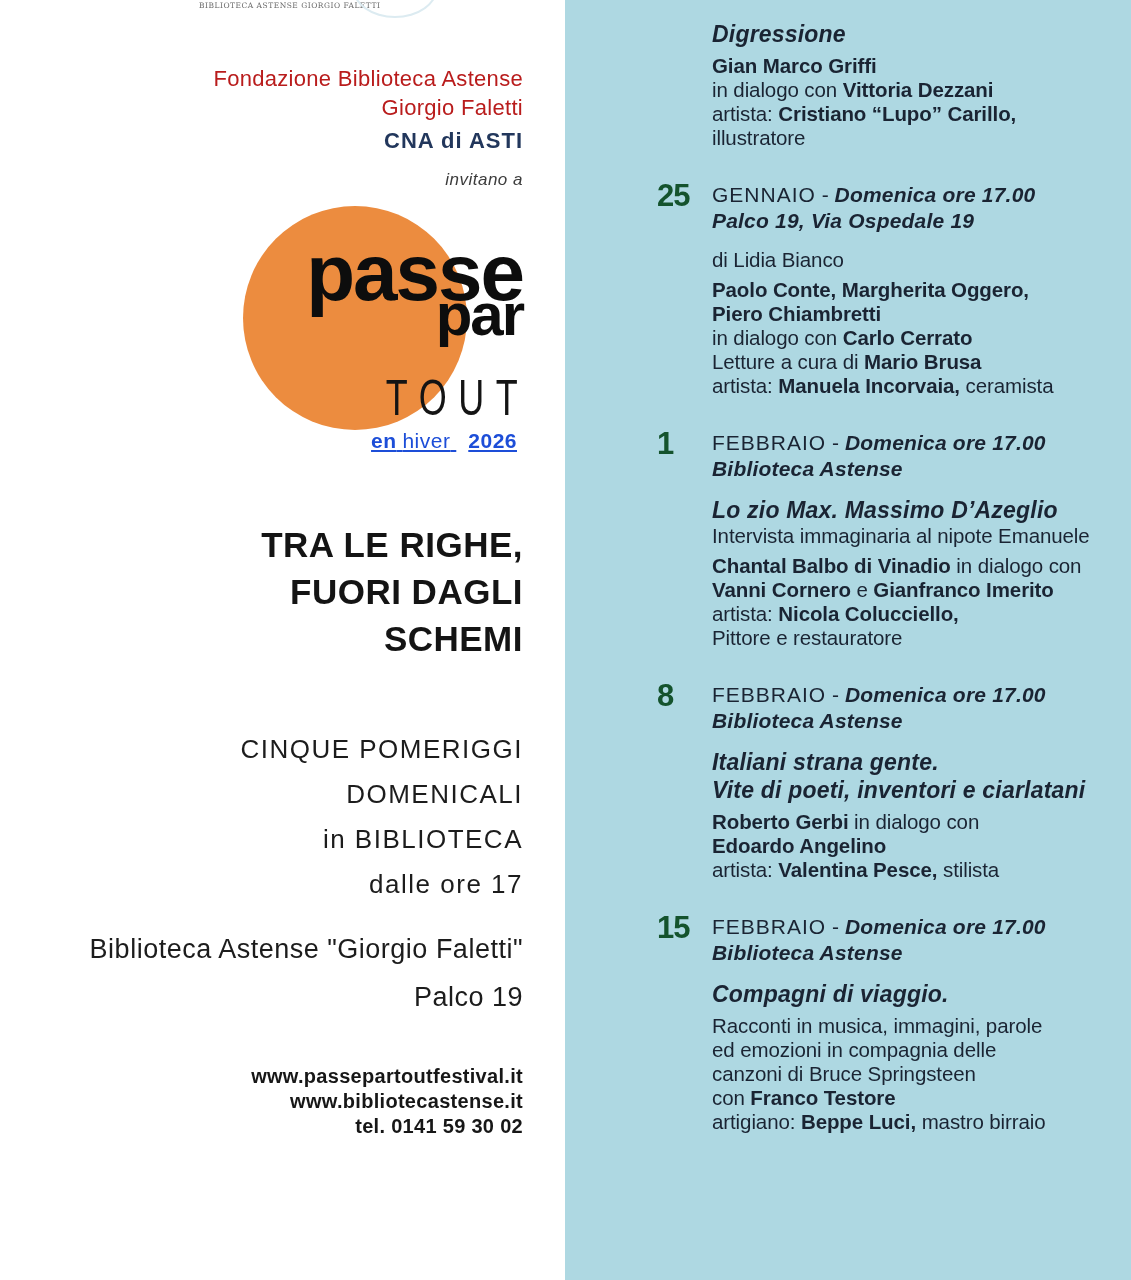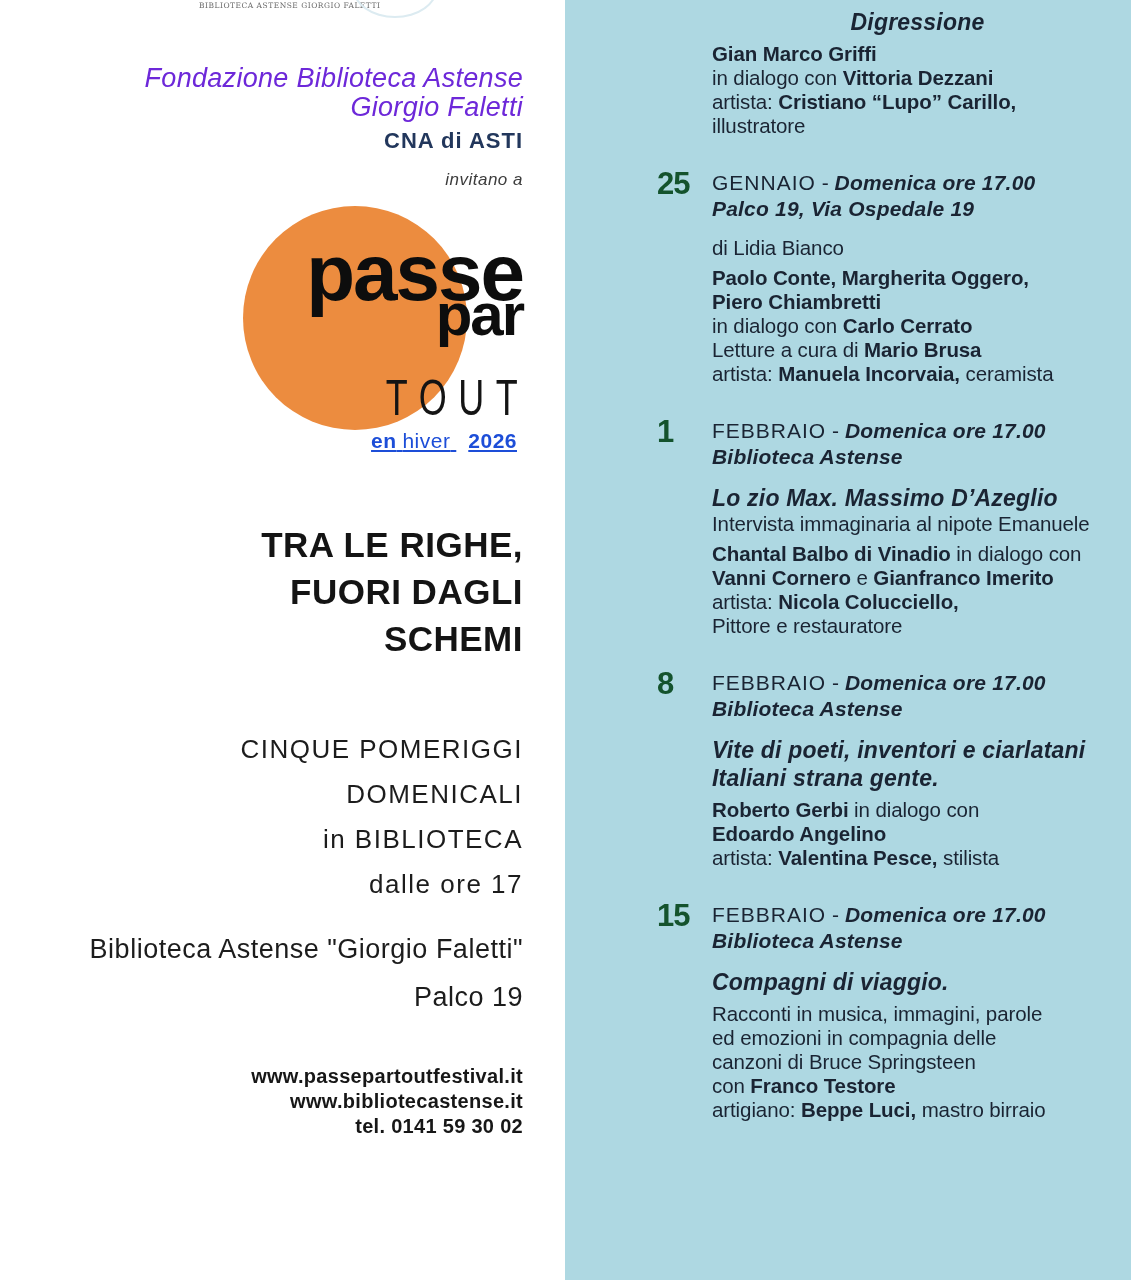--- a/index.html
+++ b/index.html
@@ -17,37 +17,37 @@
     width:55px;margin-left:92px;flex-shrink:0;
     font-size:31px;font-weight:700;letter-spacing:-1px;line-height:27px;color:#14532d;
   }
   .event-body{flex:1;min-width:0;}
   .event-hdr{font-size:21px;line-height:26px;white-space:nowrap;}
   .event-month{letter-spacing:1px;font-weight:400;}
   .event-sep{font-weight:400;}
   .event-when{font-style:italic;font-weight:700;letter-spacing:.2px;}
   .event-venue{font-size:21px;line-height:26px;font-style:italic;font-weight:700;white-space:nowrap;letter-spacing:.2px;}
   .event-titlewrap{margin-top:14px;}
-  .event-body > .event-titlewrap:first-child{margin-top:0;text-align:center;}
+  .event-body > .event-titlewrap:first-child{margin-top:12px;}
   .event-title{font-size:23px;line-height:28px;font-style:italic;font-weight:700;white-space:nowrap;letter-spacing:.2px;}
   .event-sub{font-size:20.5px;line-height:24px;white-space:nowrap;letter-spacing:-.1px;}
   .event-lines{margin-top:6px;}
   .event-line{font-size:20.5px;line-height:24px;white-space:nowrap;letter-spacing:-.1px;}
   .seg-b{font-weight:700;}
   
   .mini-caption{
     position:absolute;left:199px;top:1px;font-family:"DejaVu Serif",serif;
     font-size:7.5px;letter-spacing:.5px;color:#6b6b6b;white-space:nowrap;
   }
   .top-arc{
     position:absolute;left:352px;top:-44px;width:82px;height:58px;
     border:2px solid #dcebf1;border-radius:50%;background:transparent;
   }
   .org-block{position:absolute;left:63px;top:64px;width:460px;text-align:right;}
-  .org-line{font-size:27px;line-height:29px;color:#6d28d9;letter-spacing:.3px;font-style:italic;}
+  .org-line{font-size:22px;line-height:29px;color:#b91c1c;letter-spacing:.3px;}
   .org-cna{font-size:22px;line-height:30px;font-weight:700;color:#22375c;letter-spacing:1px;margin-top:4px;}
   .org-invite{font-size:17px;font-style:italic;color:#3c3c3c;margin-top:14px;letter-spacing:.5px;}
   .logo-circle{position:absolute;left:243px;top:206px;width:224px;height:224px;border-radius:50%;background:#ec8c3f;}
   .logo-passe{position:absolute;right:608px;top:233px;font-size:80px;font-weight:800;letter-spacing:-2px;line-height:1;color:#0d0d0d;white-space:nowrap;text-align:center;}
   .logo-par{position:absolute;right:608px;top:285px;font-size:60px;font-weight:800;letter-spacing:-2px;line-height:1;color:#0d0d0d;white-space:nowrap;}
   .logo-tout{
     position:absolute;right:618px;top:373px;font-size:50px;font-weight:300;
     letter-spacing:16px;margin-right:-16px;line-height:1;color:#141414;white-space:nowrap;
     transform:scaleX(.72);transform-origin:top right;
   }
@@ -162,22 +162,22 @@
               <div class="event-line"><span>Pittore e restauratore</span></div>
             </div>
           </div>
         </div>
         <div class="event">
           <div class="event-day">8</div>
           <div class="event-body">
             <div class="event-hdr"><span class="event-month">FEBBRAIO</span><span class="event-sep"> - </span><span class="event-when">Domenica ore 17.00</span></div>
             <div class="event-venue">Biblioteca Astense</div>
             <div class="event-titlewrap">
+              <div class="event-title">Italiani strana gente.</div>
               <div class="event-title">Vite di poeti, inventori e ciarlatani</div>
-              <div class="event-title">Italiani strana gente.</div>
             </div>
             <div class="event-lines">
               <div class="event-line"><span class="seg-b">Roberto Gerbi</span><span> in dialogo con</span></div>
               <div class="event-line"><span class="seg-b">Edoardo Angelino</span></div>
               <div class="event-line"><span>artista: </span><span class="seg-b">Valentina Pesce,</span><span> stilista</span></div>
             </div>
           </div>
         </div>
         <div class="event">
           <div class="event-day">15</div>

